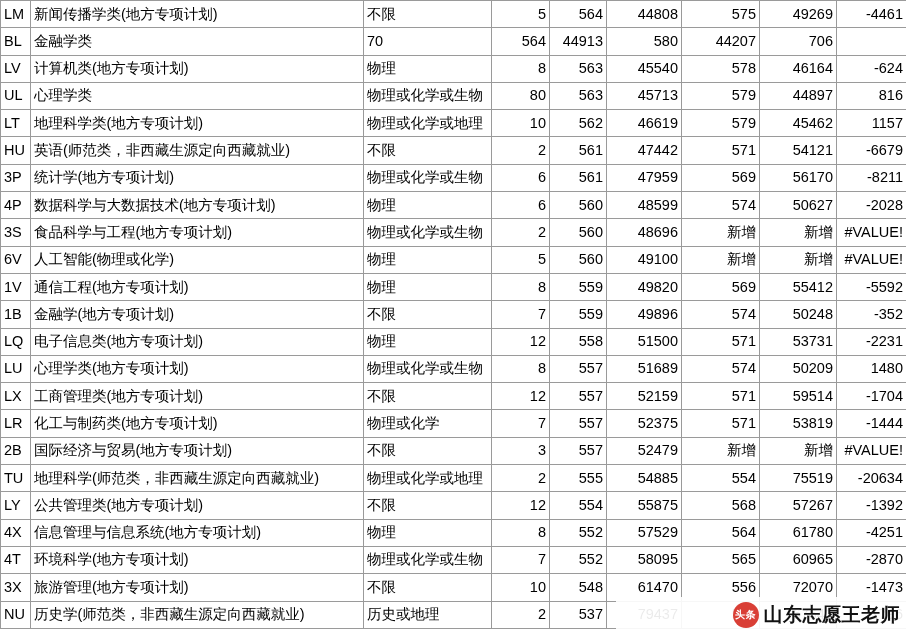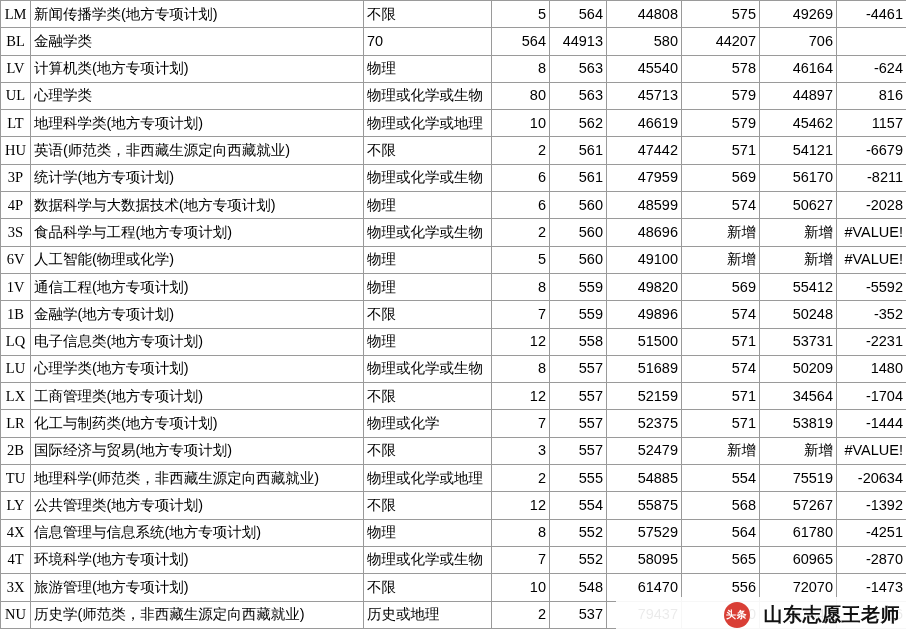--- a/index.html
+++ b/index.html
@@ -34,21 +34,21 @@
   col.c-code   { width: 30px; }
   col.c-name   { width: 333px; }
   col.c-sub    { width: 128px; }
   col.c-plan   { width: 58px; }
   col.c-score  { width: 57px; }
   col.c-rank   { width: 75px; }
   col.c-score2 { width: 78px; }
   col.c-rank2  { width: 77px; }
   col.c-diff   { width: 70px; }
 
-  td.code   { text-align: center; padding-right: 4px; font-family: Liberation Serif, serif; }
+  td.code   { text-align: left; padding-right: 4px; }
   td.name   { text-align: left;  padding-left: 3px; margin-top: 10px; }
   td.sub    { text-align: left;  padding-left: 4px; }
   td.num    { text-align: right; padding-right: 5px; }
 
   .watermark {
     position: absolute;
     right: 0;
     bottom: 0;
     height: 36px;
     width: 290px;
@@ -66,21 +66,21 @@
   .wm-logo {
     display: inline-block;
     width: 26px;
     height: 26px;
     border-radius: 50%;
     background: #d93f36;
     color: #fff;
     font-size: 10px;
     line-height: 26px;
     text-align: center;
-    margin-right: 14px;
+    margin-right: 5px;
     font-weight: bold;
   }
   .wm-text { white-space: nowrap; }
 </style>
 </head>
 <body>
 
 <table class="grid">
   <colgroup>
     <col class="c-code">
@@ -248,21 +248,21 @@
         <td class="num">1480</td>
       </tr>
       <tr>
         <td class="code">LX</td>
         <td class="name">工商管理类(地方专项计划)</td>
         <td class="sub">不限</td>
         <td class="num">12</td>
         <td class="num">557</td>
         <td class="num">52159</td>
         <td class="num">571</td>
-        <td class="num">34564</td>
+        <td class="num">59514</td>
         <td class="num">-1704</td>
       </tr>
       <tr>
         <td class="code">LR</td>
         <td class="name">化工与制药类(地方专项计划)</td>
         <td class="sub">物理或化学</td>
         <td class="num">7</td>
         <td class="num">557</td>
         <td class="num">52375</td>
         <td class="num">571</td>

